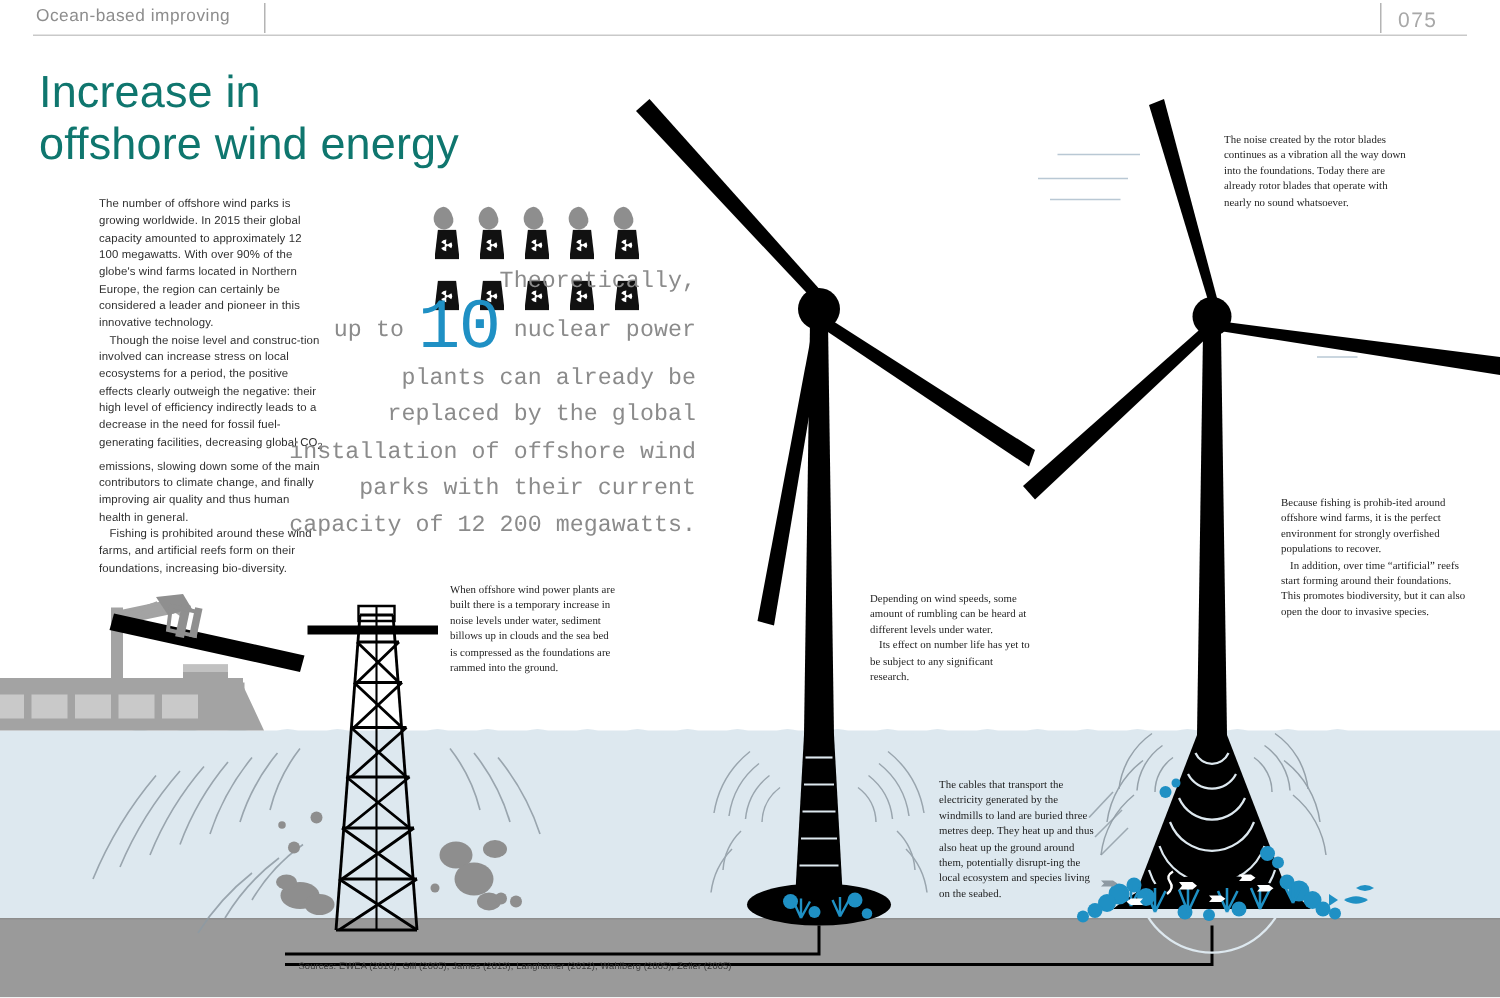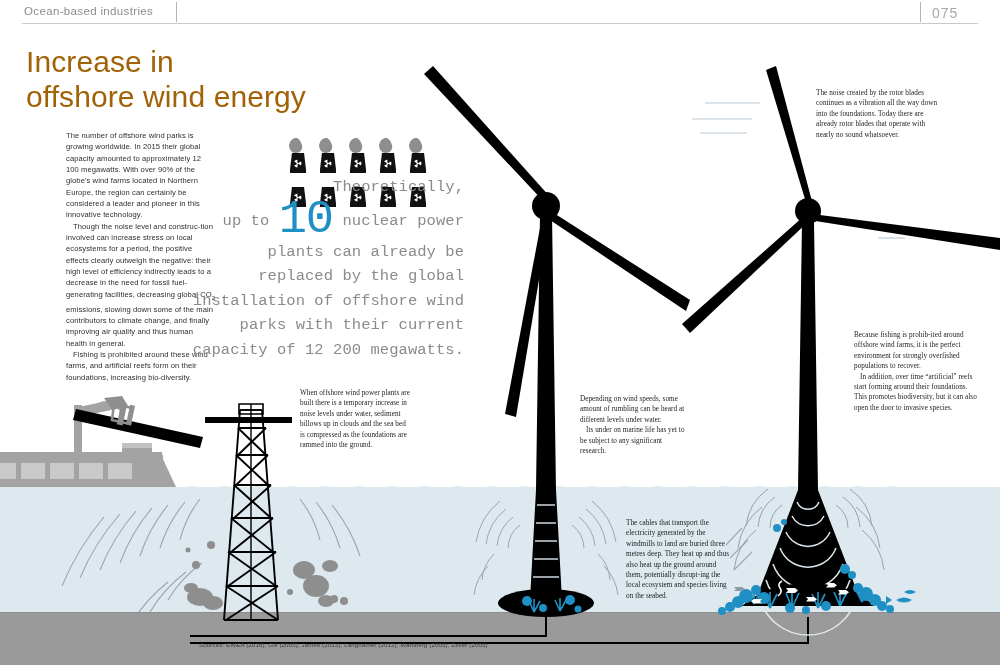--- a/index.html
+++ b/index.html
@@ -16,21 +16,21 @@
   
   #header{position:absolute;left:0;top:0;width:1000px;height:24px;}
   #header .rule{position:absolute;left:22px;top:23px;width:956px;height:1px;background:#c9c9c9;}
   #header .divider{position:absolute;left:176px;top:2px;width:1px;height:20px;background:#b4b4b4;}
   #header .divider2{position:absolute;left:920px;top:2px;width:1px;height:20px;background:#b4b4b4;}
   #kicker{position:absolute;left:24px;top:5px;font-size:11.5px;letter-spacing:.35px;color:#8d8d8d;white-space:nowrap;}
   #folio{position:absolute;left:932px;top:5px;font-size:14px;letter-spacing:1px;color:#a8a8a8;}
 
   
   #title{position:absolute;left:26px;top:44px;width:340px;
-    font-size:30px;line-height:35px;color:#a16207;font-weight:400;letter-spacing:.1px;}
+    font-size:30px;line-height:35px;color:#0f766e;font-weight:400;letter-spacing:.1px;}
 
   
   #bodycopy{position:absolute;left:29px;top:130px;width:150px;
     font-size:7.6px;line-height:11.35px;color:#2e2e2e;letter-spacing:.08px;margin-left:37px;}
   #bodycopy p{margin:0;}
   #bodycopy p + p{text-indent:7px;}
   #bodycopy sub{font-size:6px;}
 
   
   #callout{position:absolute;left:192px;top:175px;width:272px;
@@ -337,21 +337,21 @@
         <path d="M748 540 L730 558"></path>
         <path d="M752 552 L734 570"></path>
       </g>
     </svg>
   </div>
 
   <div id="header">
     <div class="rule"></div>
     <div class="divider"></div>
     <div class="divider2"></div>
-    <div id="kicker" class="nosel">Ocean-based industries</div>
+    <div id="kicker" class="nosel">Ocean-based improving</div>
     <div id="folio" class="nosel">075</div>
   </div>
 
   <div id="title" class="nosel">
     <span>Increase in</span><br>
     <span>offshore wind energy</span>
   </div>
 
   <div id="bodycopy">
     <p>The number of offshore wind parks is growing worldwide. In 2015 their global capacity amounted to approximately 12 100 megawatts. With over 90% of the globe's wind farms located in Northern Europe, the region can certainly be considered a leader and pioneer in this innovative technology.</p>
@@ -491,21 +491,21 @@
     <p>Because fishing is prohib-ited around offshore wind farms, it is the perfect environment for strongly overfished populations to recover.</p>
     <p>In addition, over time “artificial” reefs start forming around their foundations. This promotes biodiversity, but it can also open the door to invasive species.</p>
   </div>
 
   <div class="anno" id="anno-construction">
     <p>When offshore wind power plants are built there is a temporary increase in noise levels under water, sediment billows up in clouds and the sea bed is compressed as the foundations are rammed into the ground.</p>
   </div>
 
   <div class="anno" id="anno-rumbling">
     <p>Depending on wind speeds, some amount of rumbling can be heard at different levels under water.</p>
-    <p>Its under on marine life has yet to be subject to any significant research.</p>
+    <p>Its effect on number life has yet to be subject to any significant research.</p>
   </div>
 
   <div class="anno onwater" id="anno-cables">
     <p>The cables that transport the electricity generated by the windmills to land are buried three metres deep. They heat up and thus also heat up the ground around them, potentially disrupt-ing the local ecosystem and species living on the seabed.</p>
   </div>
 
   <div id="sources" class="nosel">Sources: EWEA (2016), Gill (2005), James (2013), Langhamer (2012), Wahlberg (2005), Zeiler (2005)</div>
 
 </div>
 

